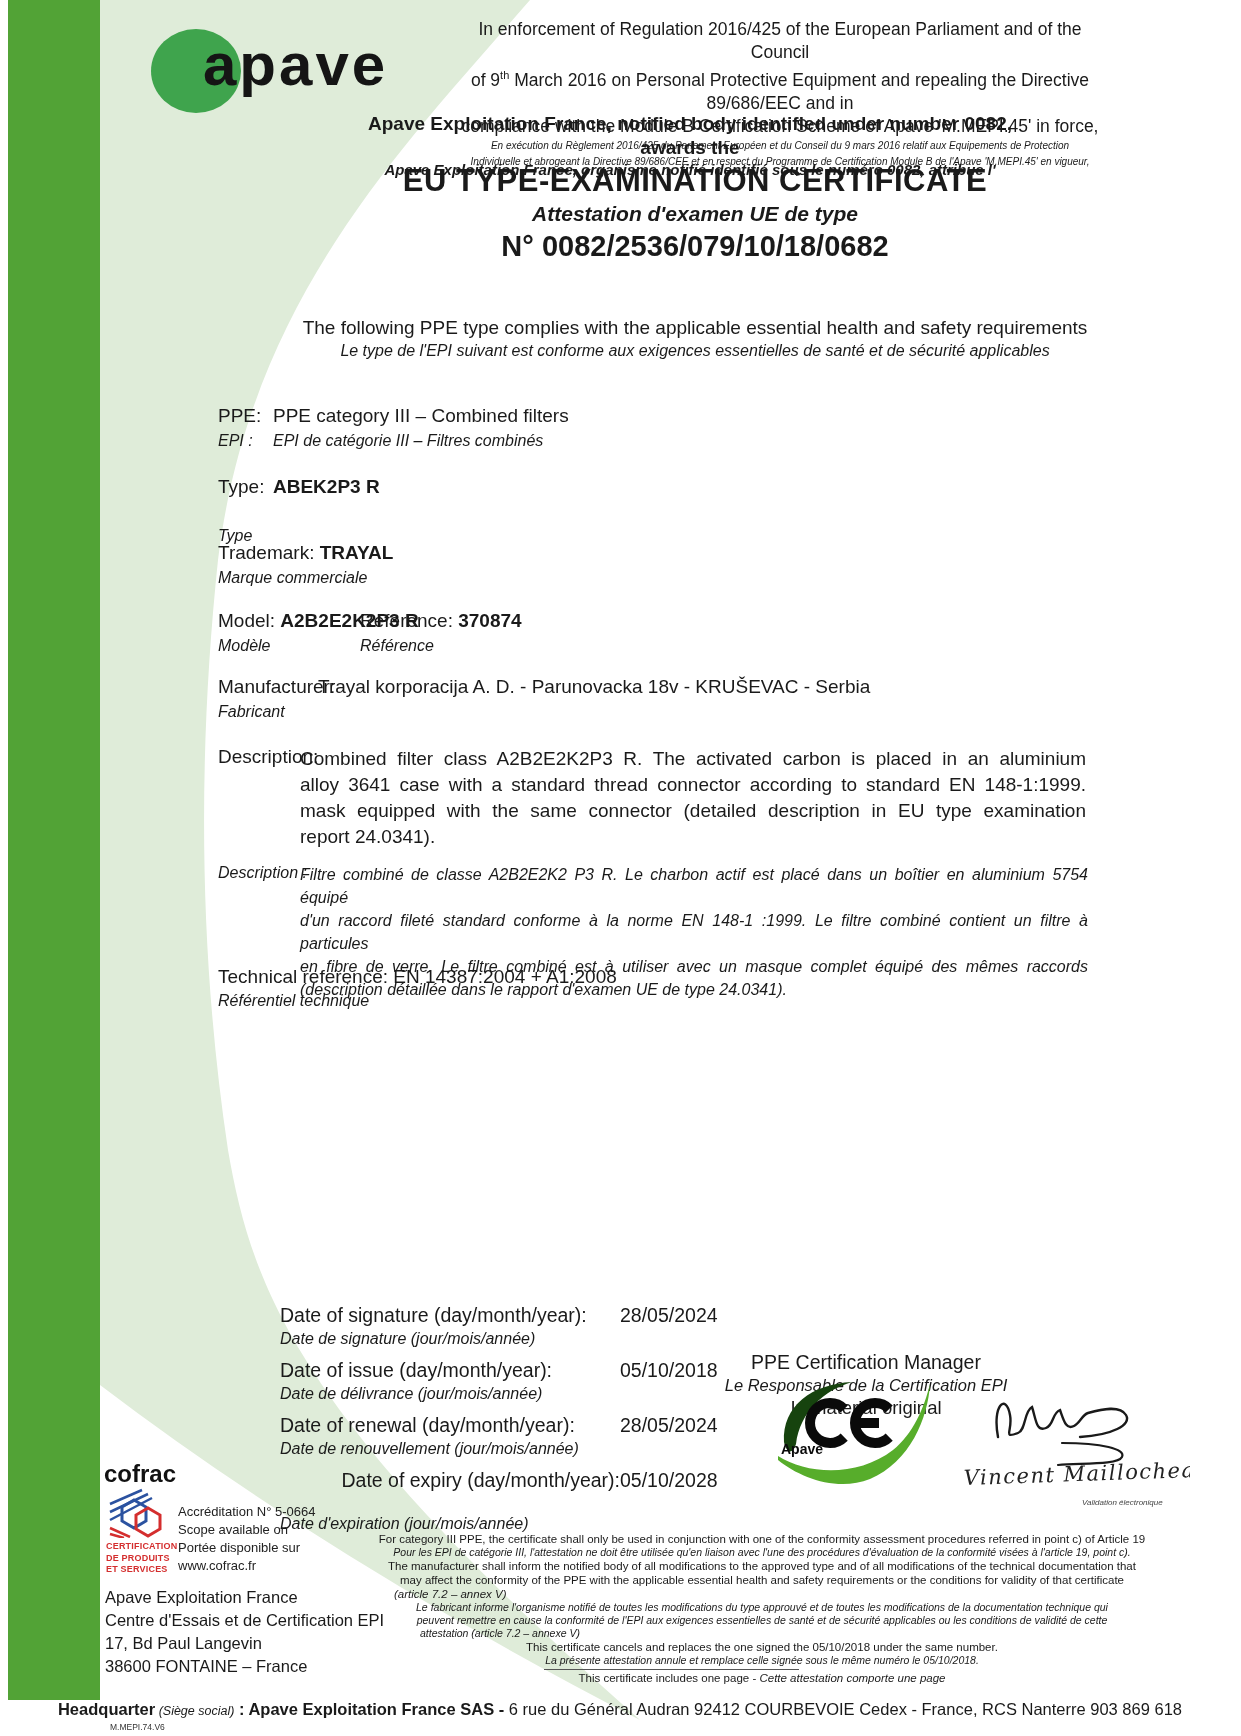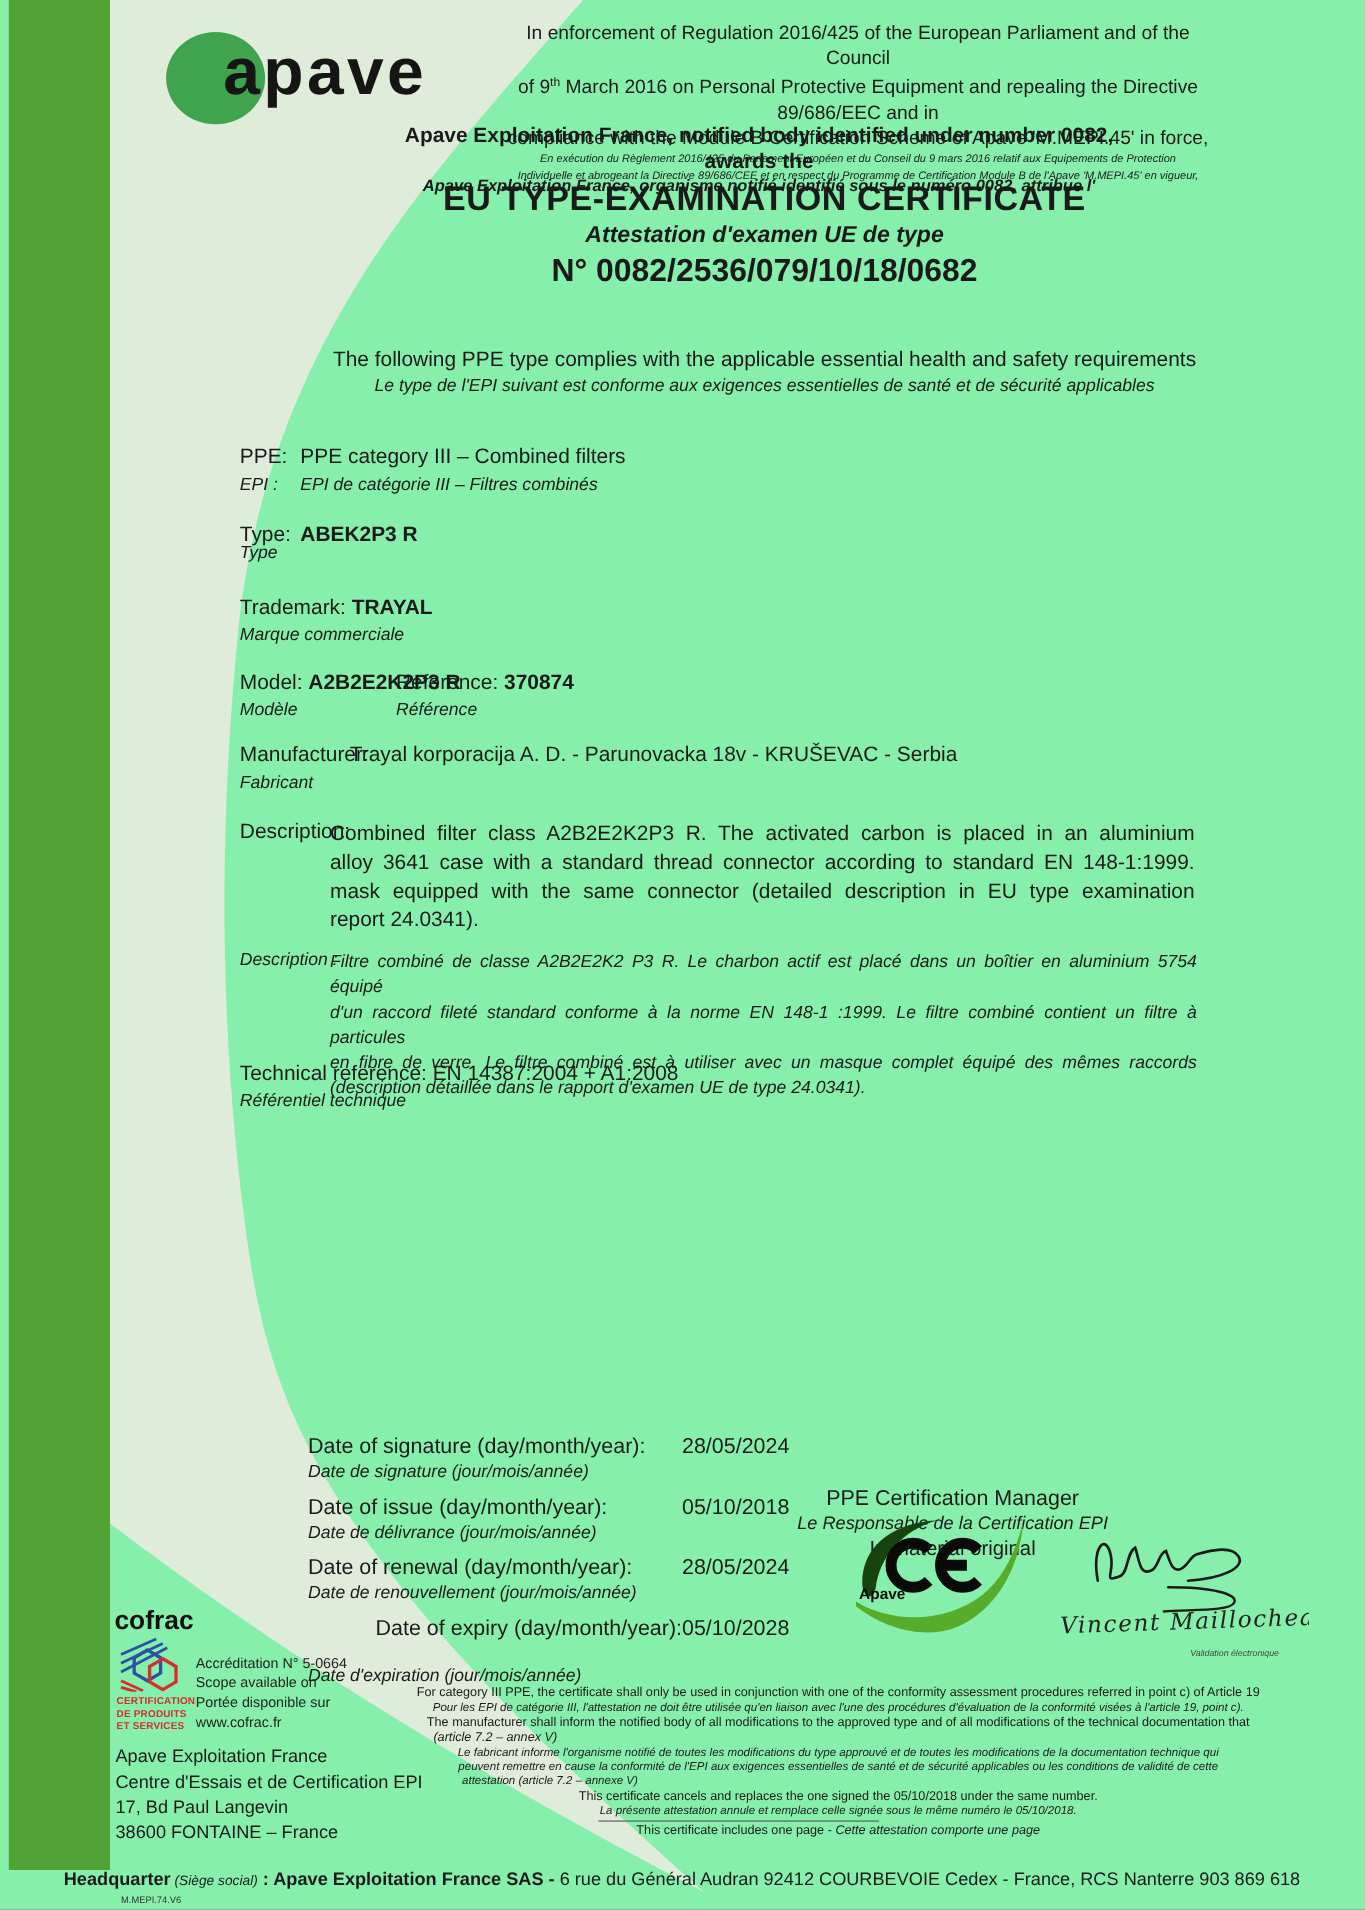--- a/index.html
+++ b/index.html
@@ -1,19 +1,19 @@
 <!DOCTYPE html>
 <html><head>
 <meta charset="utf-8">
 <style>
   * { margin:0; padding:0; box-sizing:border-box; }
   html,body { background:#888; }
   .page {
     position:relative; width:1241px; height:1736px; margin:0 auto;
-    background:#86efac; overflow:hidden;
+    background:#ffffff; overflow:hidden;
     font-family:"Liberation Sans", sans-serif; color:#1a1a1a;
   }
   .abs { position:absolute; }
   #bg { position:absolute; left:0; top:0; width:1241px; height:1736px; z-index:0; }
   .layer { position:absolute; z-index:1; }
 
   
   .brand-text { left:203px; top:30px; font-size:60px; font-weight:bold; letter-spacing:3px; color:#151515; }
 
   
@@ -116,21 +116,21 @@
   <div class="layer frow" style="top:405px;">
     <span class="lblw">PPE:</span><span>PPE category III – Combined filters</span>
   </div>
   <div class="layer frow-fr" style="top:432px;">
     <span class="lblw">EPI :</span><span>EPI de catégorie III – Filtres combinés</span>
   </div>
 
   <div class="layer frow" style="top:476px;">
     <span class="lblw">Type:</span><span class="b">ABEK2P3 R</span>
   </div>
-  <div class="layer frow-fr" style="top:494px;text-align:right;">
+  <div class="layer frow-fr" style="top:527px;text-align:right;">
     <span>Type</span>
   </div>
 
   <div class="layer frow" style="top:542px;">
     <span>Trademark: </span><span class="b">TRAYAL</span>
   </div>
   <div class="layer frow-fr" style="top:569px;">
     <span>Marque commerciale</span>
   </div>
 
@@ -235,20 +235,21 @@
     <div>Apave Exploitation France</div>
     <div>Centre d'Essais et de Certification EPI</div>
     <div>17, Bd Paul Langevin</div>
     <div>38600 FONTAINE – France</div>
   </div>
 
   <div class="layer fineprint">
     <div class="fp-en">For category III PPE, the certificate shall only be used in conjunction with one of the conformity assessment procedures referred in point c) of Article 19</div>
     <div class="fp-fr">Pour les EPI de catégorie III, l'attestation ne doit être utilisée qu'en liaison avec l'une des procédures d'évaluation de la conformité visées à l'article 19, point c).</div>
     <div class="fp-en">The manufacturer shall inform the notified body of all modifications to the approved type and of all modifications of the technical documentation that</div>
+    <div class="fp-en">may affect the conformity of the PPE with the applicable essential health and safety requirements or the conditions for validity of that certificate</div>
     <div class="fp-en fp-left">(article 7.2 – annex V)</div>
     <div class="fp-fr">Le fabricant informe l'organisme notifié de toutes les modifications du type approuvé et de toutes les modifications de la documentation technique qui</div>
     <div class="fp-fr">peuvent remettre en cause la conformité de l'EPI aux exigences essentielles de santé et de sécurité applicables ou les conditions de validité de cette</div>
     <div class="fp-fr fp-left2">attestation (article 7.2 – annexe V)</div>
     <div class="fp-en">This certificate cancels and replaces the one signed the 05/10/2018 under the same number.</div>
     <div class="fp-fr">La présente attestation annule et remplace celle signée sous le même numéro le 05/10/2018.</div>
     <div class="fp-rule"></div>
     <div class="fp-en"><span>This certificate includes one page</span><span> - </span><span style="font-style:italic;">Cette attestation comporte une page</span></div>
   </div>
 

